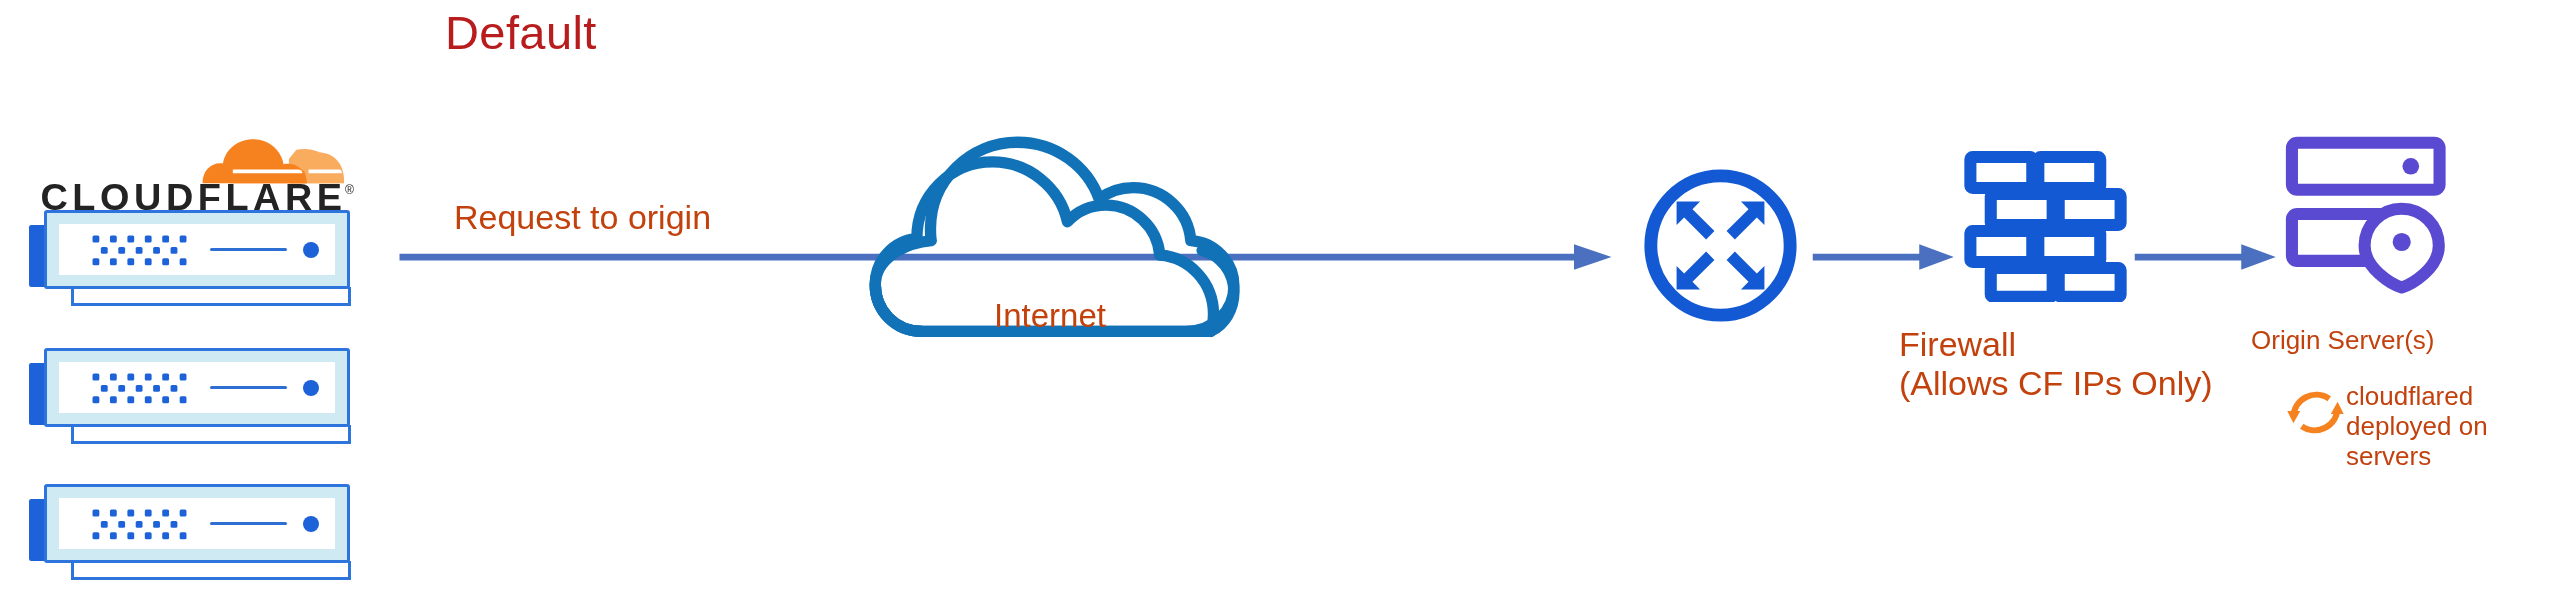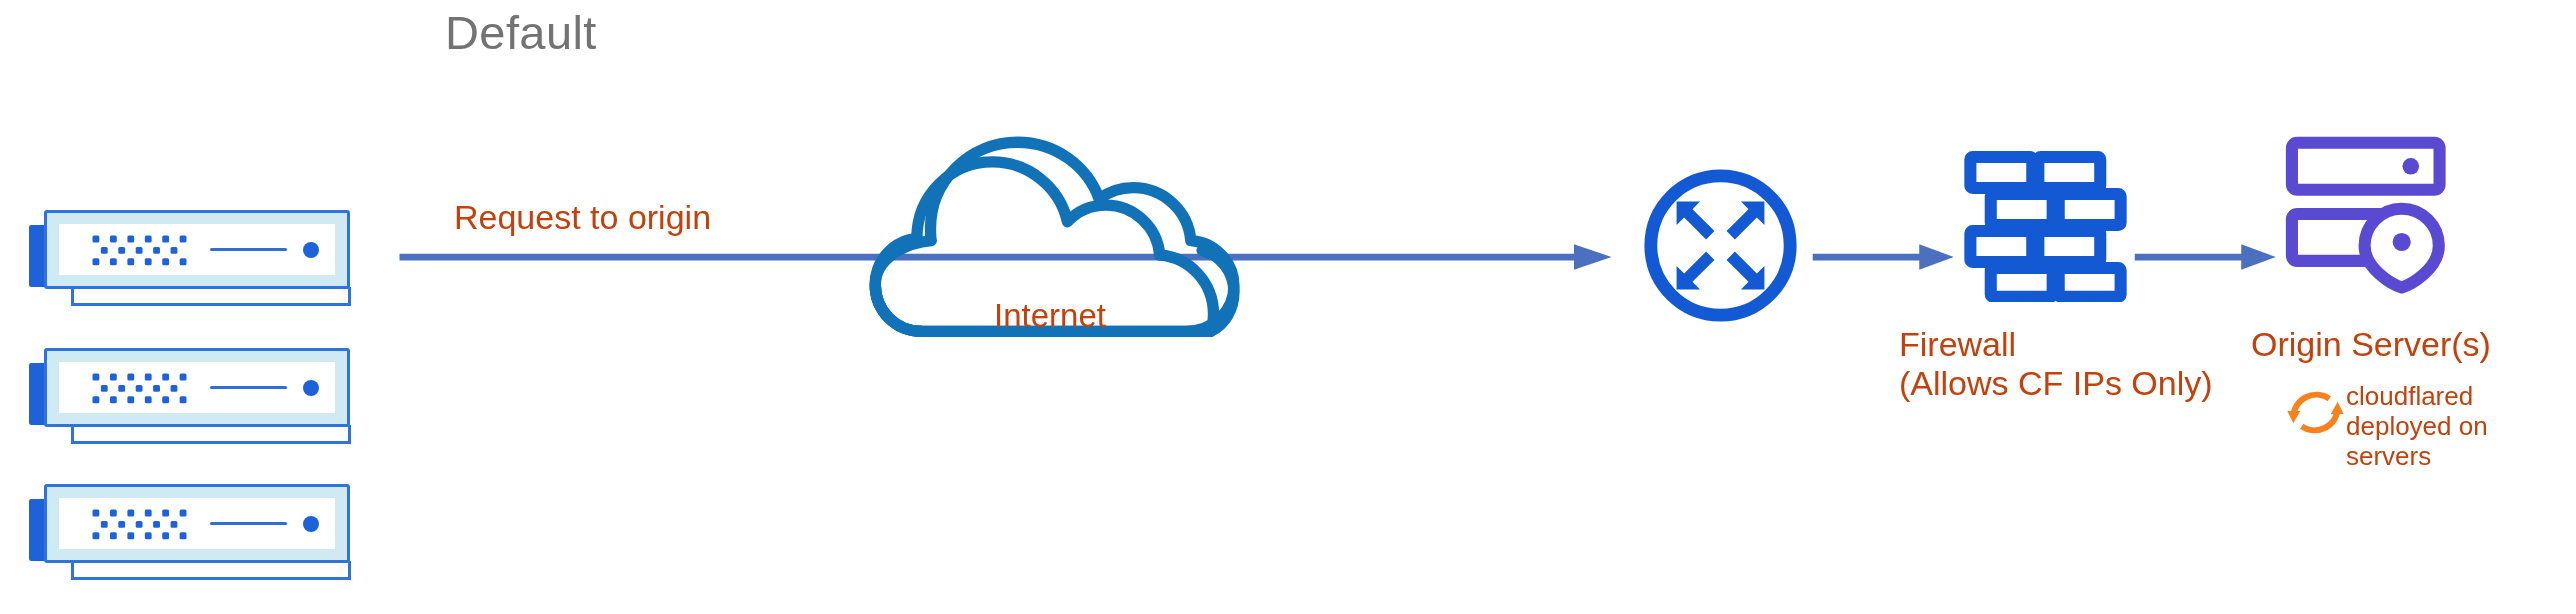--- a/index.html
+++ b/index.html
@@ -17,21 +17,21 @@
     background: #ffffff;
     overflow: hidden;
   }
 
   
   #diagram-title {
     position: absolute;
     left: 445px;
     top: 4.5px;
     font-size: 47px;
-    color: #737373;
+    color: #b91c1c;
     letter-spacing: 0.4px;
     white-space: nowrap;
   }
 
   
   #cloudflare-logo {
     position: absolute;
     left: 39px;
     top: 112px;
     width: 318px;
@@ -151,21 +151,21 @@
   #label-firewall {
     left: 1899px;
     top: 325px;
     font-size: 34px;
     width: 318px;
     text-align: left;
   }
   #label-origin-server {
     left: 2251px;
     top: 325px;
-    font-size: 34px;
+    font-size: 26px;
     width: 310px;
     text-align: left;
   }
   #label-cloudflared {
     left: 2346px;
     top: 381px;
     font-size: 26px;
     width: 227px;
     text-align: left;
   }
@@ -213,20 +213,41 @@
     height: 61px;
   }
 </style>
 </head>
 <body>
 
 <div id="canvas">
 
   <div id="diagram-title">Default</div>
 
+  <div id="cloudflare-logo">
+    <svg viewBox="0 0 420 140" width="318" height="106" aria-hidden="true">
+      <g>
+
+        <path d="M331 94 C331 66 354 50 376 54 C394 57 404 73 403 94 Z
+                 M345 70 C355 63 372 66 377 78 L352 78 C348 78 345 75 345 70 Z" fill="#f9ab5e"></path>
+        <path d="M340 50 C365 44 392 60 396 88 L396 94 L330 94 L330 62 Z" fill="#f9ab5e"></path>
+
+        <path d="M216 94 C216 77 228 66 243 68 C246 49 263 36 283 36
+                 C303 36 320 50 323 69 C339 66 353 76 354 94 Z" fill="#f6821f"></path>
+
+        <path d="M252 75 L340 75 C348 75 352 79 352 84 L352 94 L252 94 Z" fill="#f6821f"></path>
+        <path d="M256 76 L342 76 C346 76 348 78 348 81 L256 81 Z" fill="#ffffff"></path>
+        <path d="M356 76 L396 76 C399 76 400 78 400 81 L356 81 Z" fill="#ffffff"></path>
+      </g>
+      <g fill="#232324">
+        <text x="2" y="130" font-family="Liberation Sans, sans-serif" font-size="50" font-weight="bold" letter-spacing="6">CLOUDFLARE</text>
+        <text x="404" y="108" font-family="Liberation Sans, sans-serif" font-size="16">®</text>
+      </g>
+    </svg>
+  </div>
 
   <div class="server-unit u1">
     <div class="srv-lip"></div>
     <div class="srv-tab"></div>
     <div class="srv-body">
       <div class="srv-face">
         <svg class="srv-dots" viewBox="0 0 128 42" aria-hidden="true">
           <g fill="#1d62d8">
             <rect x="2" y="2" width="9" height="9" rx="2"></rect>
               <rect x="25" y="2" width="9" height="9" rx="2"></rect>

